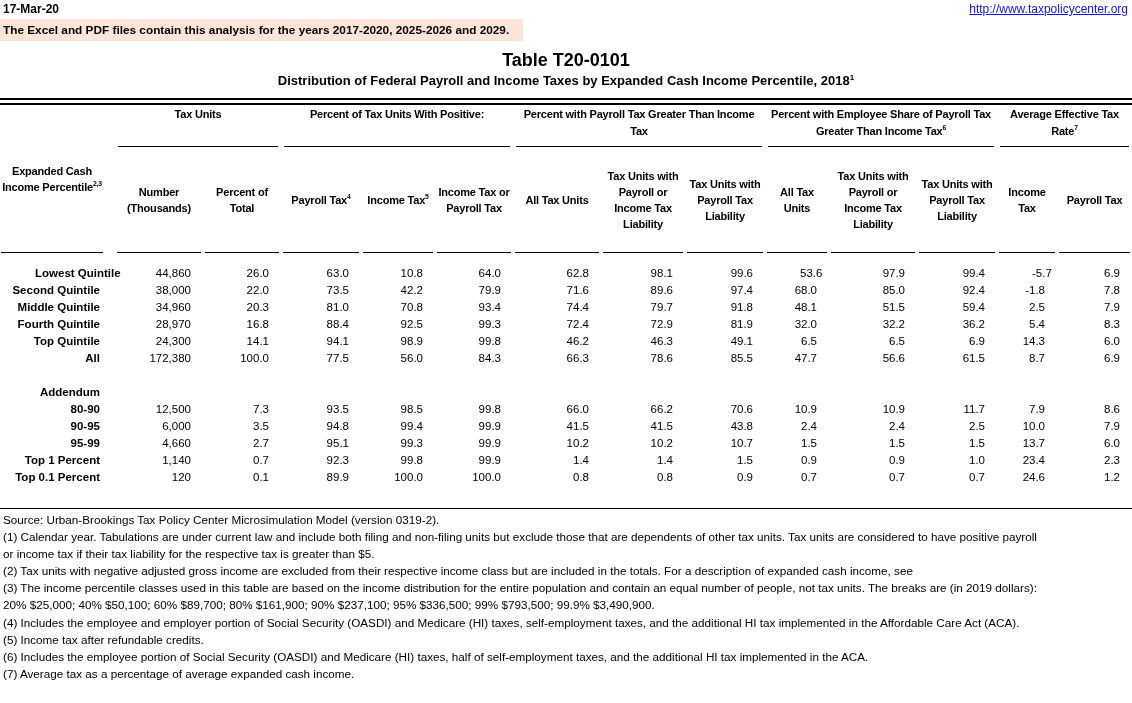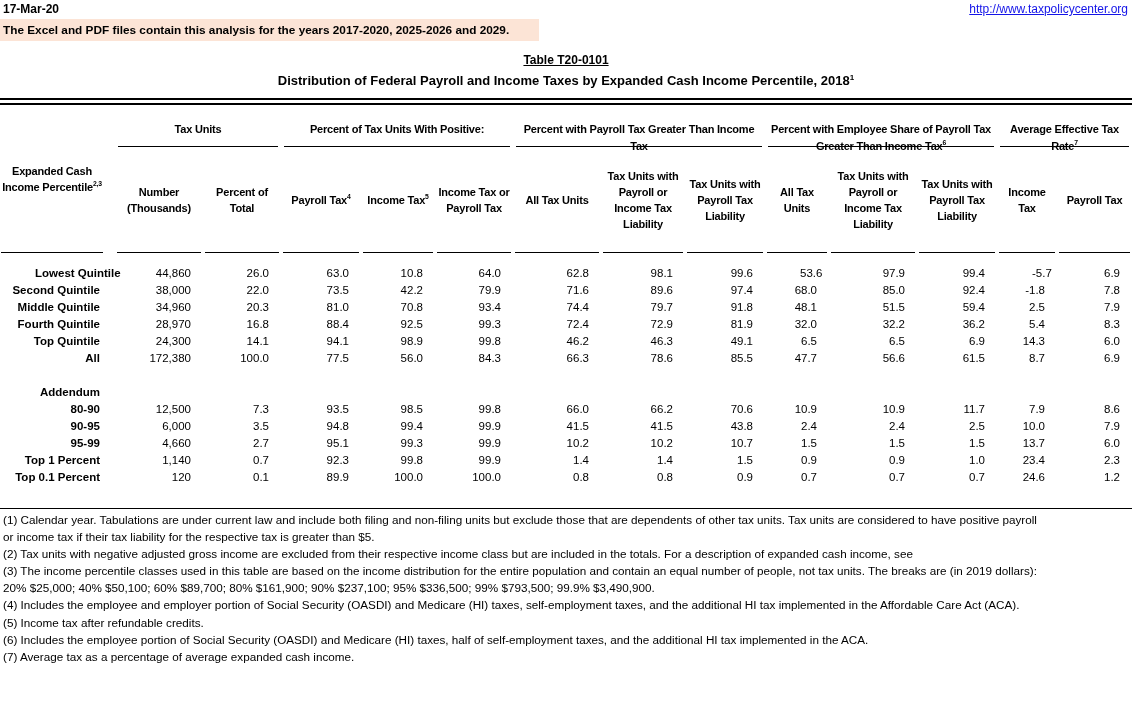--- a/index.html
+++ b/index.html
@@ -4,35 +4,35 @@
 <style>
   html,body{margin:0;padding:0;background:#fff;}
   body{width:1132px;height:703px;overflow:hidden;color:#000;
        font-family:"Liberation Sans",sans-serif;position:relative;}
   .topbar{position:relative;height:18px;}
   .date{position:absolute;left:3px;top:2px;font-weight:bold;font-size:12px;}
   .homelink{position:absolute;right:4px;top:2px;font-size:12px;
             color:var(--link-color,#1414e8);text-decoration:underline;cursor:pointer;}
   .banner-row{height:22px;margin-top:1px;}
   .banner{display:inline-block;background:var(--banner-bg,#fce4d6);
-          font-weight:bold;font-size:11.8px;line-height:20px;padding:1px 30px 1px 3px;}
+          font-weight:bold;font-size:11.8px;line-height:20px;padding:1px 14px 1px 3px;}
   .titles{margin-top:9px;text-align:center;}
-  .t1{font-size:12px;font-weight:bold;line-height:20px;text-decoration:underline;}
+  .t1{font-size:18px;font-weight:bold;line-height:20px;}
   .t2{font-size:13px;font-weight:bold;line-height:22px;}
   sup{font-size:0.62em;vertical-align:super;line-height:0;}
   .dblrule{margin-top:6px;height:3px;border-top:2px solid #000;border-bottom:2px solid #000;}
   table{border-collapse:collapse;table-layout:fixed;width:1132px;
         border-bottom:1px solid #000;}
   th{padding:0;vertical-align:bottom;font-weight:bold;}
   thead{font-size:11px;letter-spacing:-0.2px;}
   tr.grow{height:42px;}
   tr.crow{height:106px;}
   .gwrap{height:42px;box-sizing:border-box;border-bottom:1px solid #000;margin:0 3px;
          display:flex;align-items:flex-start;justify-content:center;
-         line-height:17px;padding-top:16px;}
+         line-height:17px;padding-top:1px;}
   .cwrap{height:106px;box-sizing:border-box;border-bottom:1px solid #000;margin:0 2px;
          display:flex;align-items:center;justify-content:center;line-height:16px;}
   .lwrap{height:148px;box-sizing:border-box;border-bottom:1px solid #000;margin:0 12px 0 1px;
          display:flex;align-items:center;justify-content:center;line-height:16px;}
   .t{display:block;width:100%;text-align:center;}
   tbody td{font-size:11.5px;height:17px;line-height:17px;padding:0 12px 0 0;
            text-align:right;white-space:nowrap;}
   tbody td.rowlab{font-weight:bold;padding-right:15px;}
   tbody tr:first-child td{padding-top:12px;padding-left:35px;}
   tbody tr:last-child td{padding-bottom:22px;}
@@ -381,20 +381,21 @@
         <td class="val">0.7</td>
         <td class="val">0.7</td>
         <td class="val">0.7</td>
         <td class="val">24.6</td>
         <td class="val">1.2</td>
       </tr>
     </tbody>
 </table>
 
 <div class="notes">
+  <div>Source: Urban-Brookings Tax Policy Center Microsimulation Model (version 0319-2).</div>
   <div>(1) Calendar year. Tabulations are under current law and include both filing and non-filing units but exclude those that are dependents of other tax units.  Tax units are considered to have positive payroll</div>
   <div>or income tax if their tax liability for the respective tax is greater than $5.</div>
   <div>(2) Tax units with negative adjusted gross income are excluded from their respective income class but are included in the totals. For a description of expanded cash income, see</div>
   <div>(3) The income percentile classes used in this table are based on the income distribution for the entire population and contain an equal number of people, not tax units. The breaks are (in 2019 dollars):</div>
   <div>20% $25,000; 40% $50,100; 60% $89,700; 80% $161,900; 90% $237,100; 95% $336,500; 99% $793,500; 99.9% $3,490,900.</div>
   <div>(4) Includes the employee and employer portion of Social Security (OASDI) and Medicare (HI) taxes, self-employment taxes, and the additional HI tax implemented in the Affordable Care Act (ACA).</div>
   <div>(5) Income tax after refundable credits.</div>
   <div>(6) Includes the employee portion of Social Security (OASDI) and Medicare (HI) taxes, half of self-employment taxes, and the additional HI tax implemented in the ACA.</div>
   <div>(7) Average tax as a percentage of average expanded cash income.</div>
 </div>

